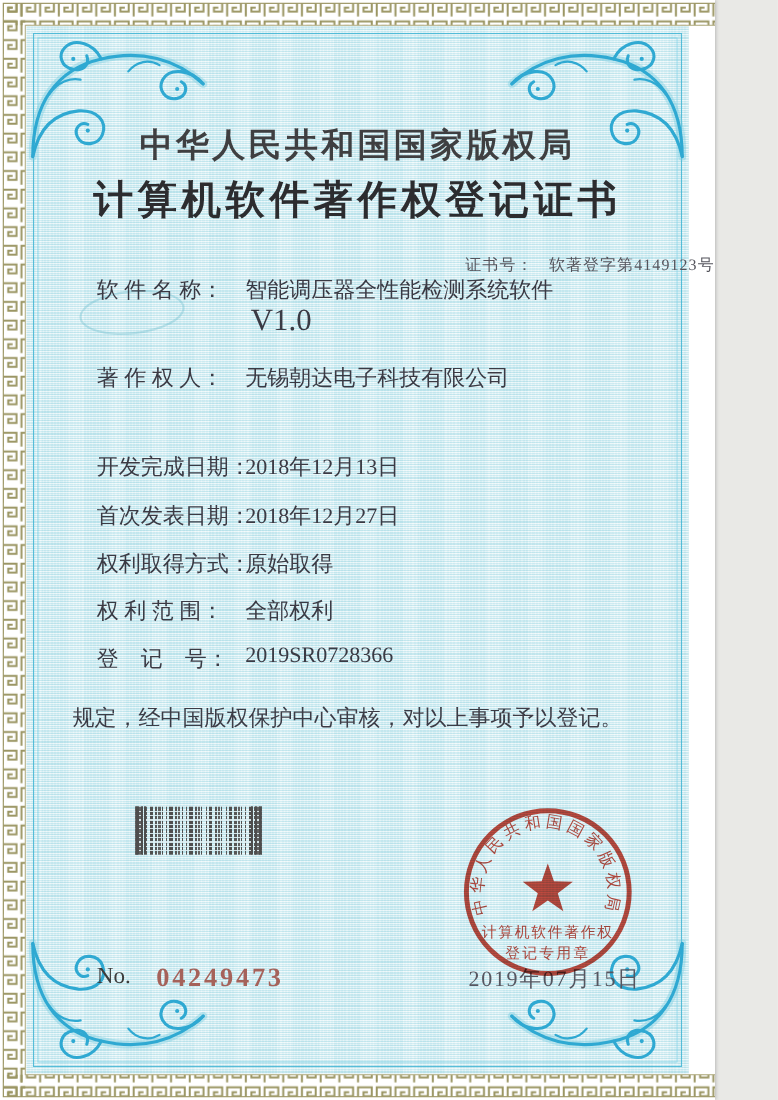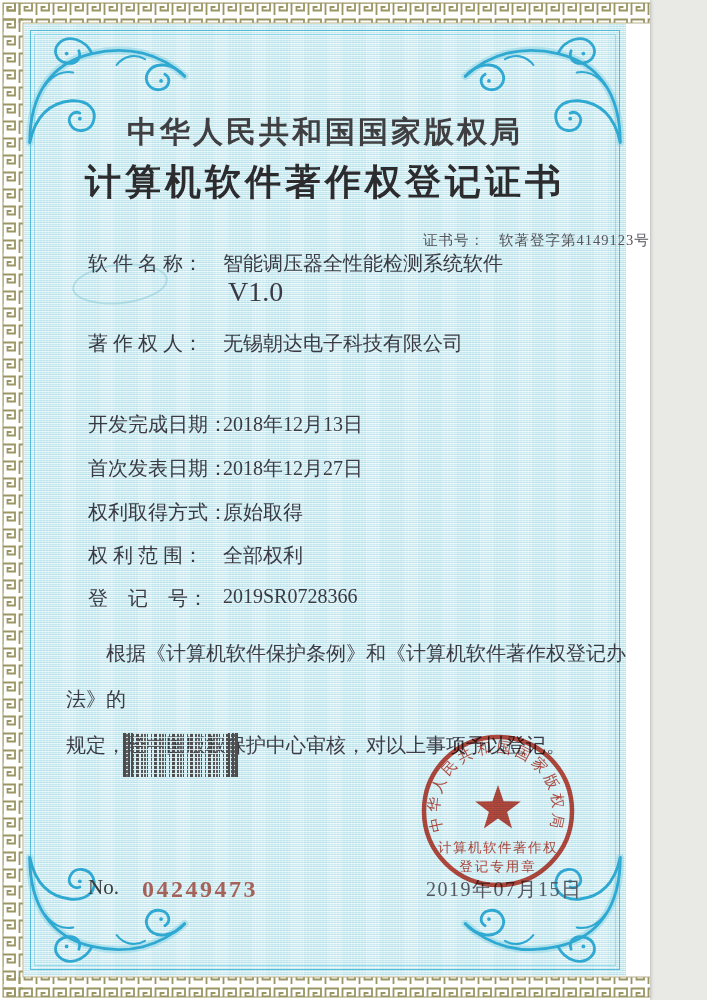--- a/index.html
+++ b/index.html
@@ -151,21 +151,20 @@
     <span>权 利 范 围：</span>
     <span class="val">全部权利</span>
   </div>
 
   <div class="row" style="top:585px">
     <span>登　记　号：</span>
     <span class="val">2019SR0728366</span>
   </div>
 
   <div class="statement">
-    <div class="l1">根据《计算机软件保护条例》和《计算机软件著作权登记办法》的</div>
     <div class="l2">规定，经中国版权保护中心审核，对以上事项予以登记。</div>
   </div>
 
   <div class="barcode"></div>
 
   <div class="seal-date">2019年07月15日</div>
 
   <svg class="seal" viewBox="0 0 160 160" xmlns="http://www.w3.org/2000/svg">
     <defs>
       <path id="sealArc" d="M25.1,99.4 A57,57 0 1 1 130.9,99.4" fill="none"></path>

